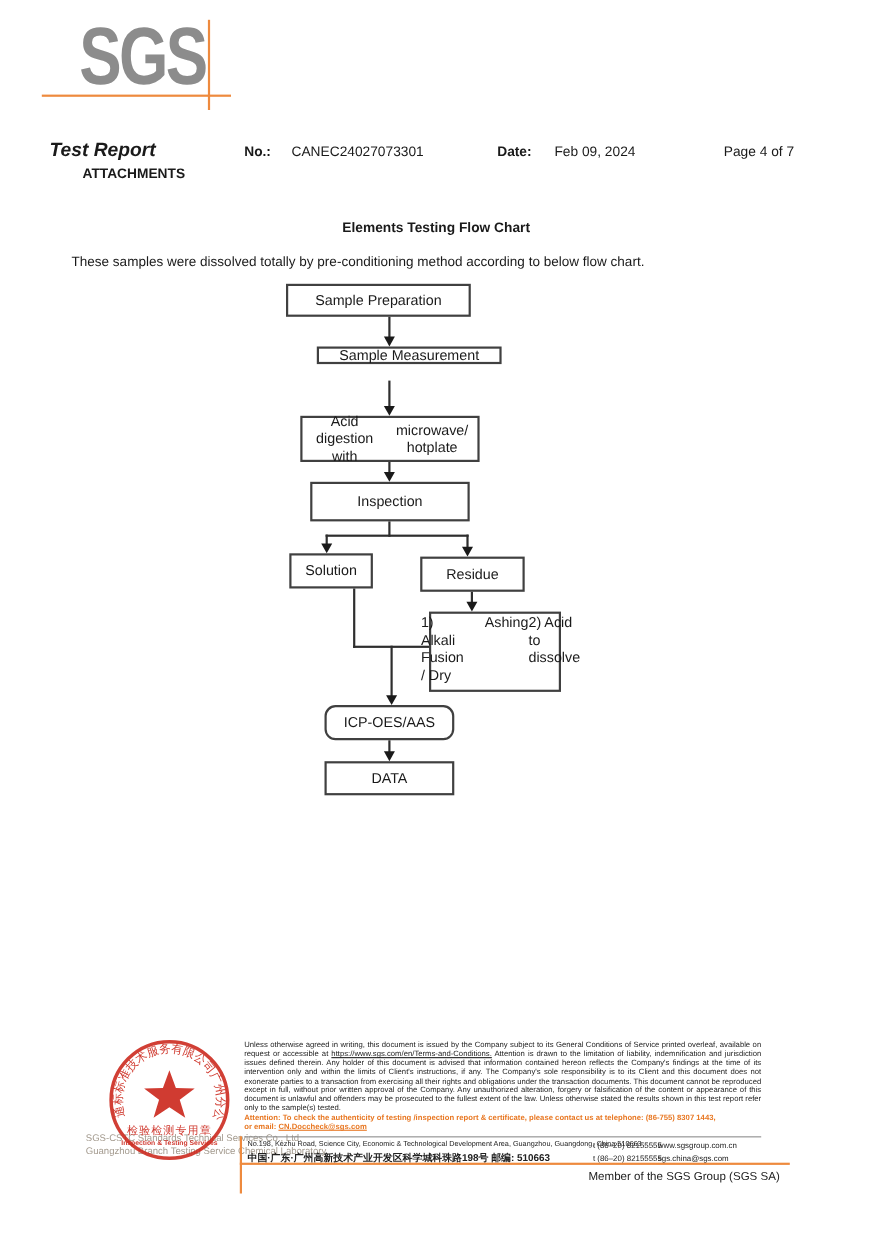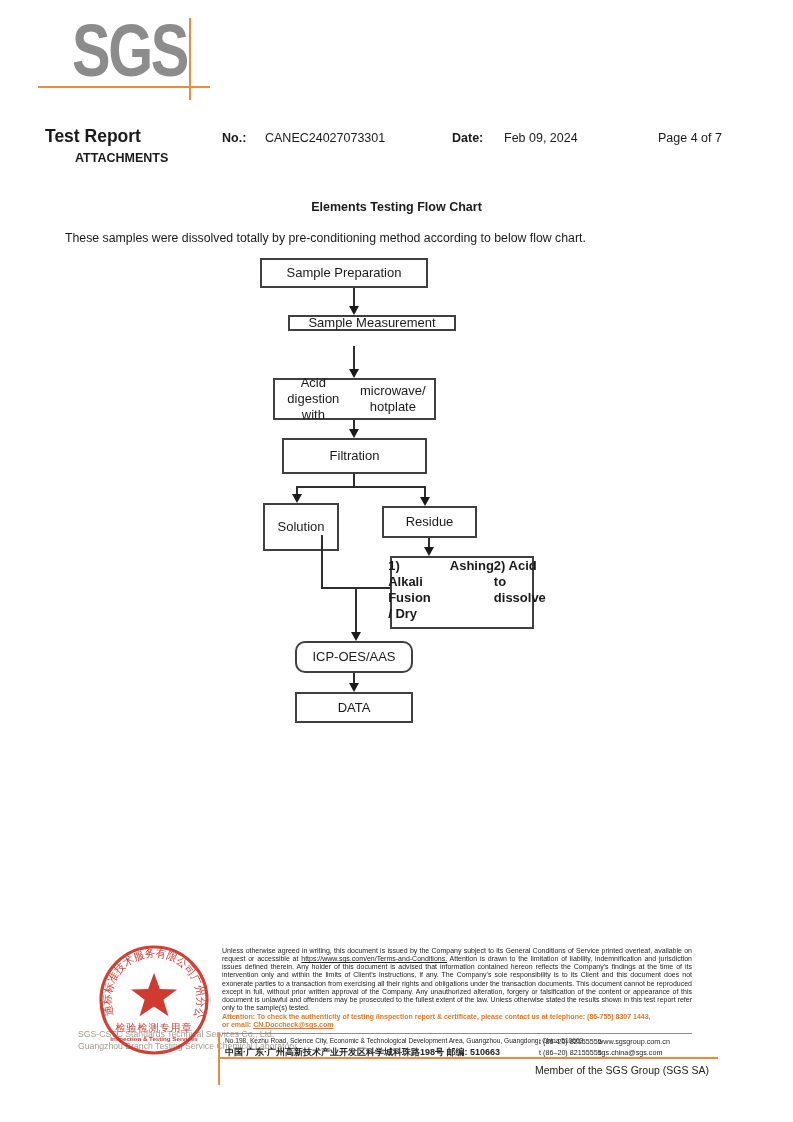--- a/index.html
+++ b/index.html
@@ -11,21 +11,21 @@
   .abs{position:absolute;}
 
   
   .sgs-logo{
     left:72px;top:14px;font-size:74px;font-weight:bold;color:#8c8c8c;
     letter-spacing:-3px;transform:scaleX(0.78);transform-origin:left top;line-height:1;
   }
   .logo-hline{left:38px;top:86px;width:172px;height:2px;background:#ee8a3e;}
   .logo-vline{left:189px;top:18px;width:2px;height:82px;background:#ee8a3e;}
 
-  .report-title{left:45px;top:126px;font-size:17.5px;font-weight:bold;}
+  .report-title{left:45px;top:126px;font-size:17.5px;font-weight:bold;font-style:italic;}
   .hdr-lbl{font-size:12.5px;font-weight:bold;}
   .hdr-val{font-size:12.5px;}
   .no-lbl{left:222px;top:131px;}
   .no-val{left:265px;top:131px;}
   .date-lbl{left:452px;top:131px;}
   .date-val{left:504px;top:131px;}
   .page-info{left:658px;top:131px;font-size:12.5px;}
   .attachments{left:75px;top:151px;font-size:12.5px;font-weight:bold;}
 
   
@@ -94,29 +94,29 @@
     <span>Sample Preparation</span>
   </div>
   <div class="fbox" style="left:288px;top:315px;width:168px;height:16px;">
     <span>Sample Measurement</span>
   </div>
   <div class="fbox multiline" style="left:273px;top:378px;width:163px;height:42px;">
     <span>Acid digestion with</span>
     <span>microwave/ hotplate</span>
   </div>
   <div class="fbox" style="left:282px;top:438px;width:145px;height:36px;">
-    <span>Filtration</span>
+    <span>Inspection</span>
   </div>
-  <div class="fbox" style="left:263px;top:503px;width:76px;height:48px;">
+  <div class="fbox" style="left:263px;top:503px;width:76px;height:32px;">
     <span>Solution</span>
   </div>
   <div class="fbox" style="left:382px;top:506px;width:95px;height:32px;">
     <span>Residue</span>
   </div>
-  <div class="fbox multiline alk" style="left:390px;top:556px;width:144px;height:73px;font-weight:bold;">
+  <div class="fbox multiline alk" style="left:390px;top:556px;width:120px;height:73px;">
     <span>1) Alkali Fusion / Dry</span>
     <span class="ind">Ashing</span>
     <span>2) Acid to dissolve</span>
   </div>
   <div class="fbox" style="left:295px;top:641px;width:118px;height:32px;border-radius:10px;">
     <span>ICP-OES/AAS</span>
   </div>
   <div class="fbox" style="left:295px;top:692px;width:118px;height:31px;">
     <span>DATA</span>
   </div>

